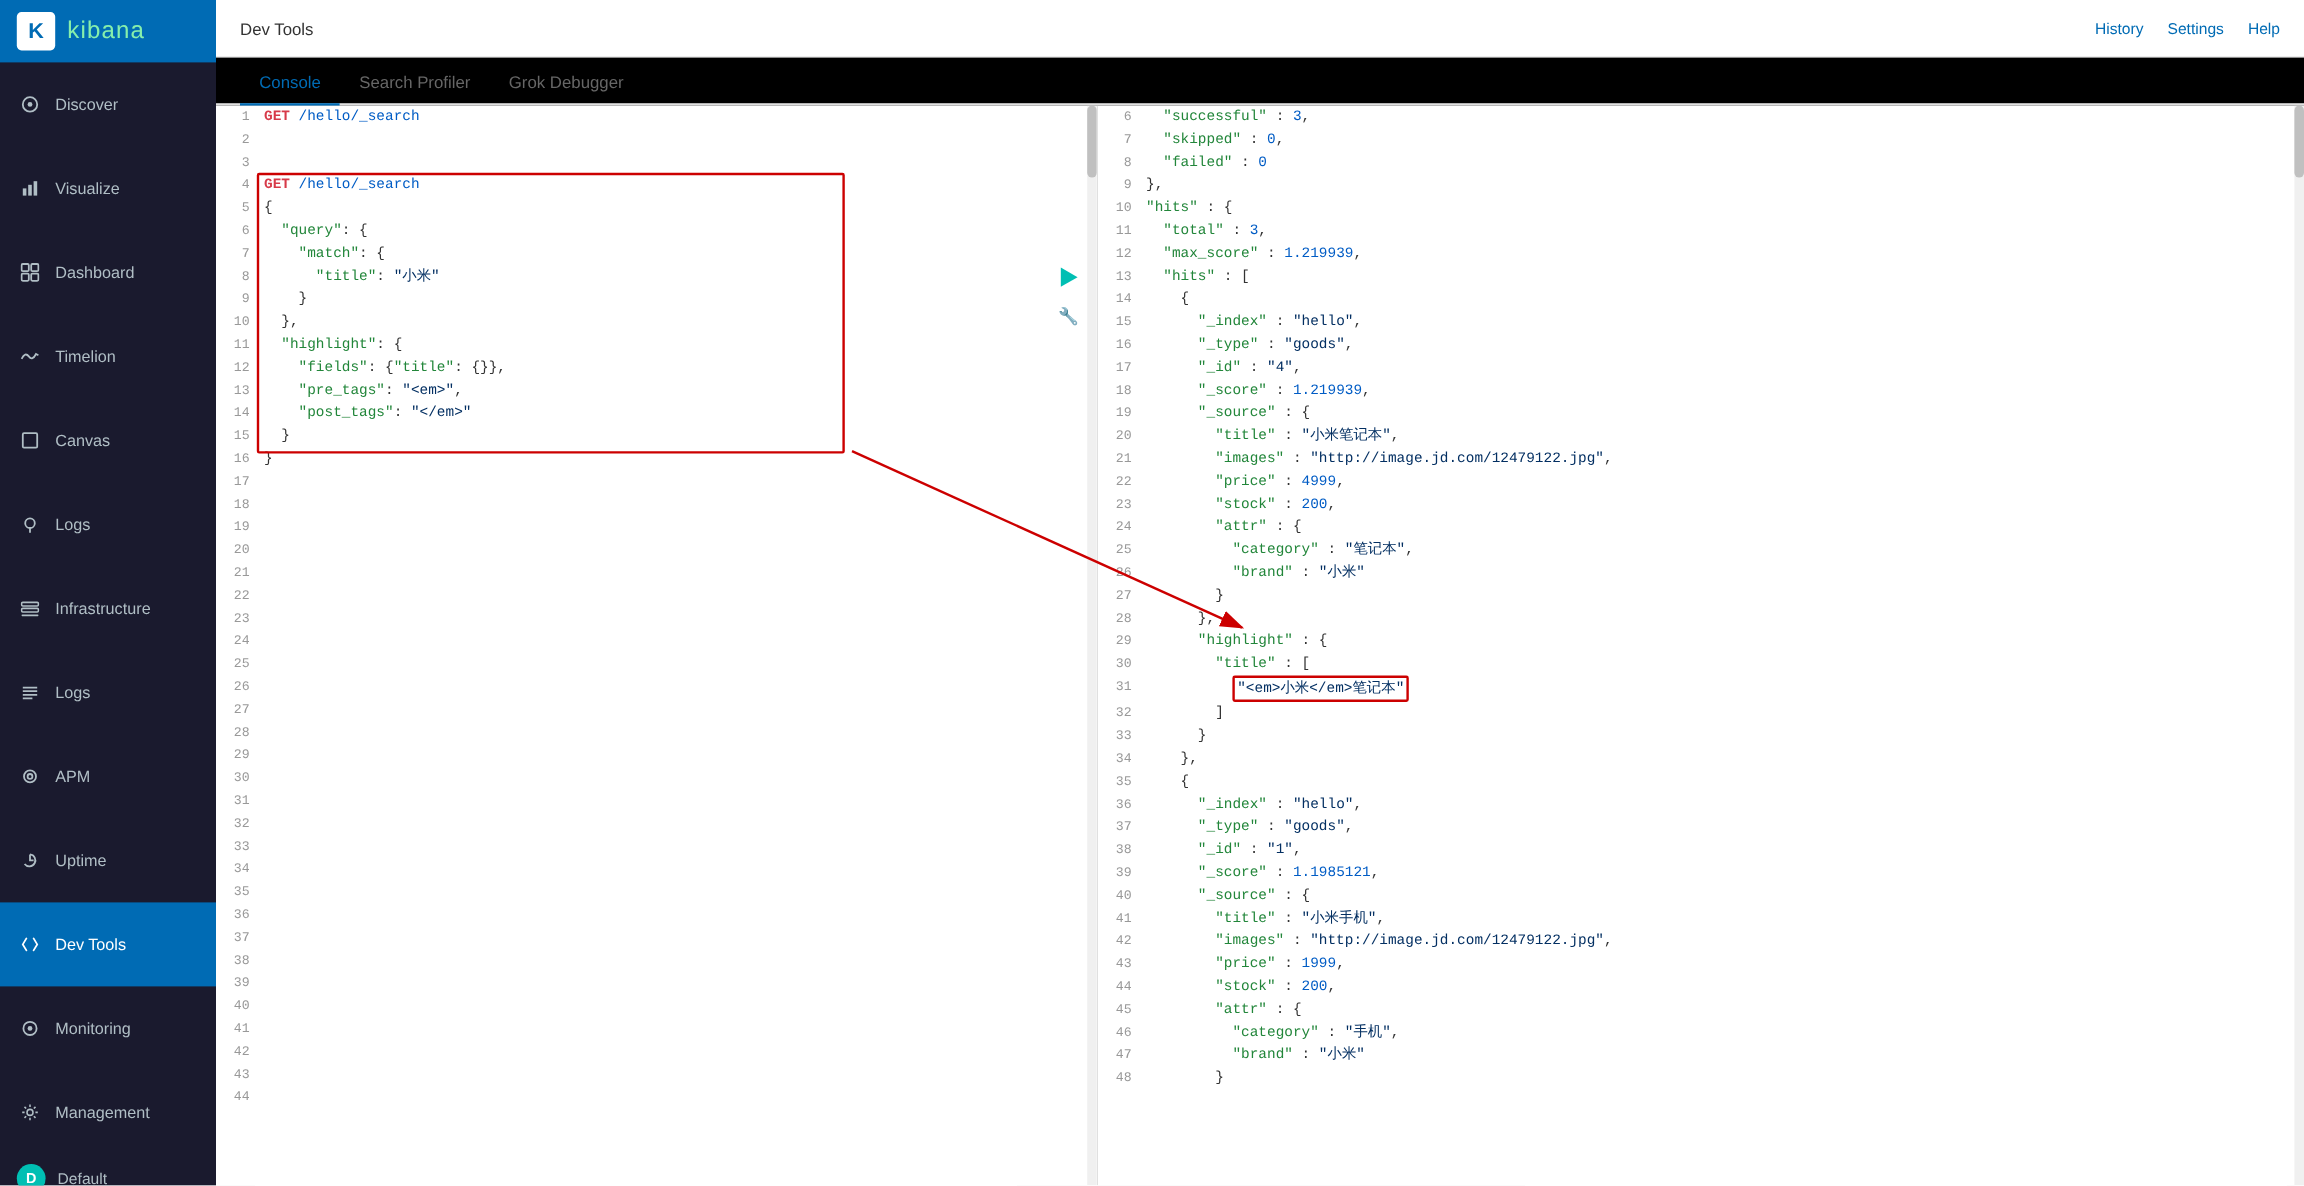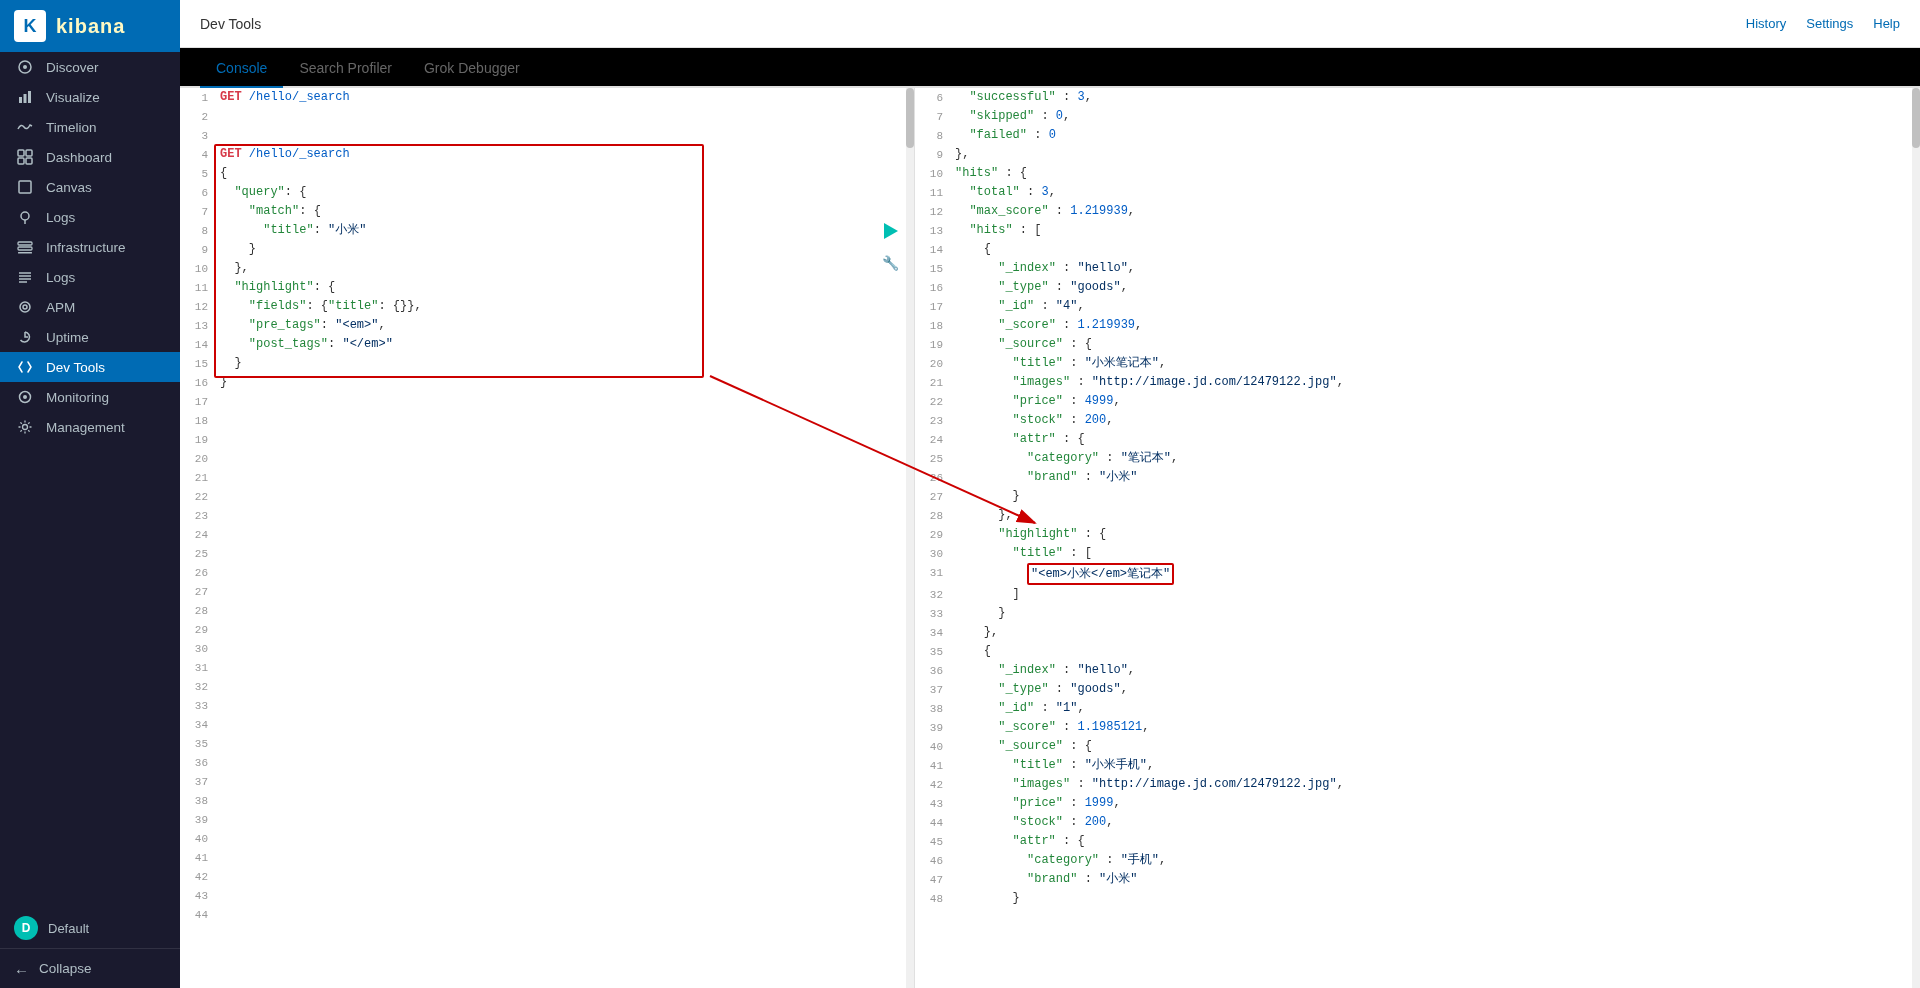--- a/index.html
+++ b/index.html
@@ -30,28 +30,28 @@
       display: flex;
       align-items: center;
       justify-content: center;
       margin-right: 10px;
       font-weight: 900;
       color: #006bb4;
       font-size: 18px;
     }
     #sidebar-logo-text {
       font-size: 20px;
-      font-weight: 700;
-      color: #fef9c3;
+      font-weight: 400;
+      color: #86efac;
       letter-spacing: 1px;
     }
     .sidebar-item {
       display: flex;
       align-items: center;
-      padding: 4px 14px;
+      padding: 24px 14px;
       cursor: pointer;
       color: #b0bec5;
       font-size: 14px;
       transition: background 0.15s;
     }
     .sidebar-item.active { background: #006bb4; color: #fff; }
     .sidebar-item-icon {
       width: 22px;
       height: 22px;
       margin-right: 10px;
@@ -323,36 +323,36 @@
           <rect x="6.5" y="5" width="3" height="9" fill="#b0bec5"></rect>
           <rect x="11" y="2" width="3" height="12" fill="#b0bec5"></rect>
         </svg>
     </div>
     <span class="sidebar-item-label">Visualize</span>
   </div>
 
   <div class="sidebar-item">
     <div class="sidebar-item-icon">
       <svg width="16" height="16" viewBox="0 0 16 16" fill="none">
-          <path d="M1 10 Q4 4 7 8 Q10 12 13 6 L15 7" stroke="#b0bec5" stroke-width="1.5" fill="none"></path>
-        </svg>
-    </div>
-    <span class="sidebar-item-label">Timelion</span>
-  </div>
-
-  <div class="sidebar-item">
-    <div class="sidebar-item-icon">
-      <svg width="16" height="16" viewBox="0 0 16 16" fill="none">
           <rect x="1" y="1" width="6" height="6" rx="1" stroke="#b0bec5" stroke-width="1.5"></rect>
           <rect x="9" y="1" width="6" height="6" rx="1" stroke="#b0bec5" stroke-width="1.5"></rect>
           <rect x="1" y="9" width="6" height="6" rx="1" stroke="#b0bec5" stroke-width="1.5"></rect>
           <rect x="9" y="9" width="6" height="6" rx="1" stroke="#b0bec5" stroke-width="1.5"></rect>
         </svg>
     </div>
     <span class="sidebar-item-label">Dashboard</span>
+  </div>
+
+  <div class="sidebar-item">
+    <div class="sidebar-item-icon">
+      <svg width="16" height="16" viewBox="0 0 16 16" fill="none">
+          <path d="M1 10 Q4 4 7 8 Q10 12 13 6 L15 7" stroke="#b0bec5" stroke-width="1.5" fill="none"></path>
+        </svg>
+    </div>
+    <span class="sidebar-item-label">Timelion</span>
   </div>
 
   <div class="sidebar-item">
     <div class="sidebar-item-icon">
       <svg width="16" height="16" viewBox="0 0 16 16" fill="none">
           <rect x="2" y="2" width="12" height="12" rx="1" stroke="#b0bec5" stroke-width="1.5"></rect>
         </svg>
     </div>
     <span class="sidebar-item-label">Canvas</span>
   </div>

